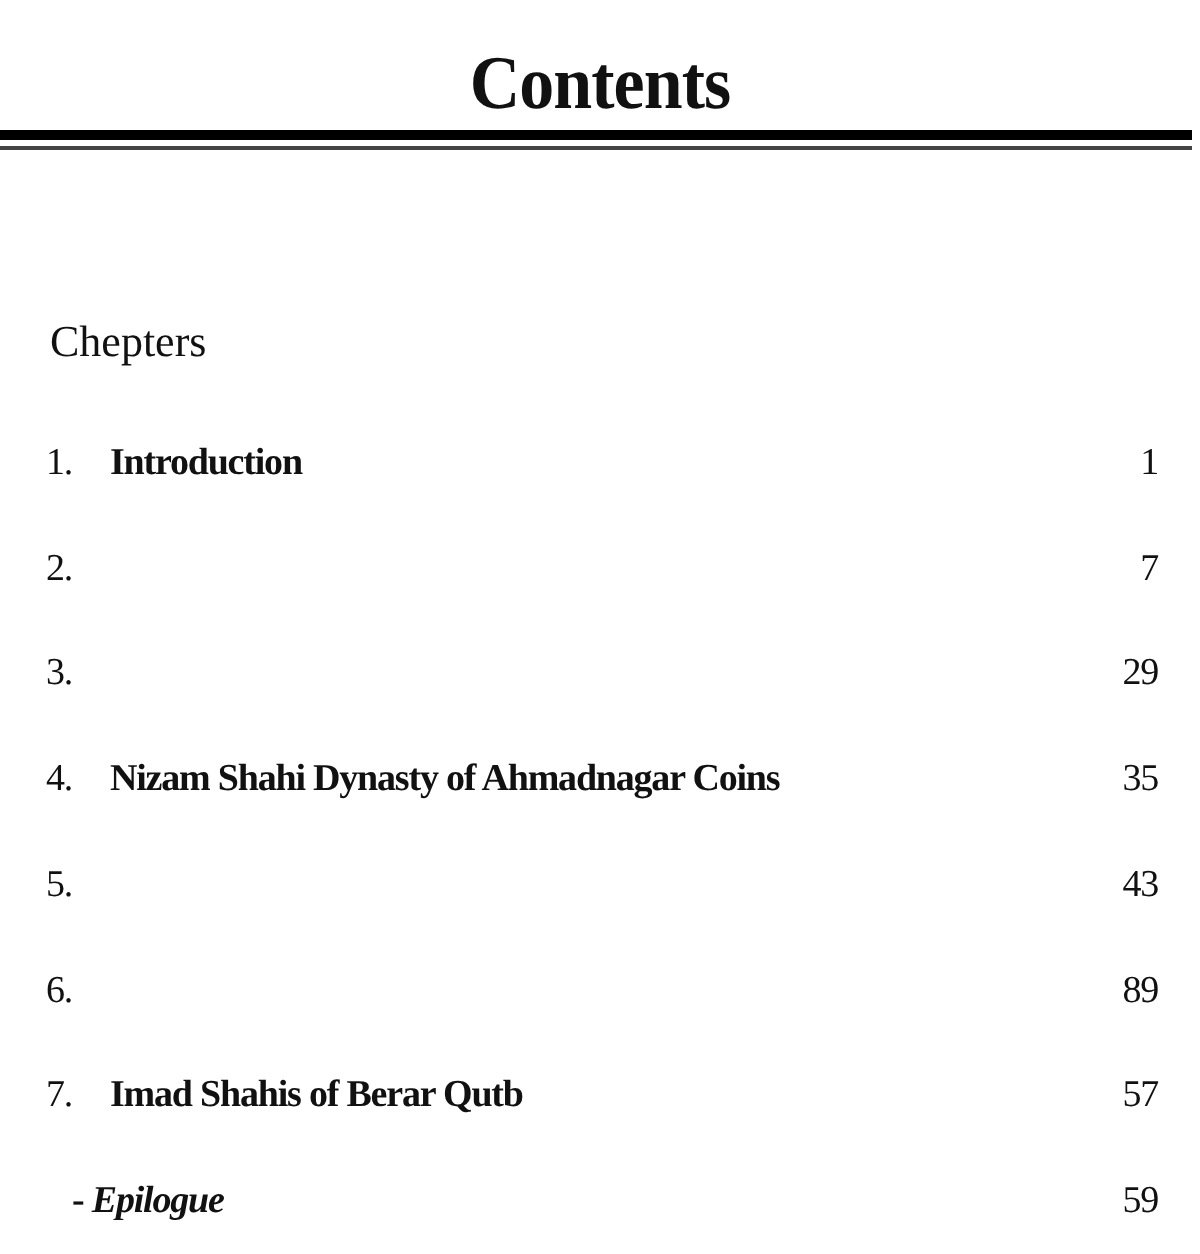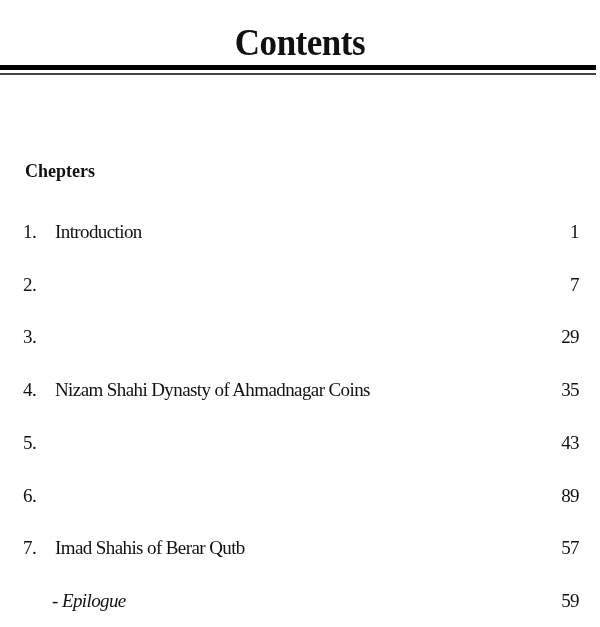--- a/index.html
+++ b/index.html
@@ -8,26 +8,26 @@
     font-family: "Liberation Serif", "DejaVu Serif", serif; color: #111;
   }
   .title {
     position: absolute; left: 0; width: 600px; top: 18px;
     text-align: center; font-weight: bold; font-size: 38px; line-height: 48px;
     letter-spacing: -0.5px; transform: scaleX(0.92);
   }
   .rule-thick { position: absolute; left: 0; width: 596px; top: 65px; height: 5px; background: #000; }
   .rule-thin  { position: absolute; left: 0; width: 596px; top: 73px; height: 2px; background: #444; }
   .section {
-    position: absolute; left: 25px; top: 157px; font-weight: bold; font-size: 18px; line-height: 28px;
+    position: absolute; left: 25px; top: 157px; font-weight: normal; font-size: 22px; line-height: 28px;
   }
   .row { position: absolute; left: 0; width: 600px; height: 26px; font-size: 19px; line-height: 26px; letter-spacing: -0.6px; }
   .num { position: absolute; left: 23px; }
-  .label { position: absolute; left: 55px; }
-  .label.italic { font-style: italic; left: 52px; }
+  .label { position: absolute; left: 55px; font-weight: bold; }
+  .label.italic { font-style: italic; left: 36px; }
   .page { position: absolute; right: 21px; text-align: right; }
 </style>
 </head>
 <body>
 
 <div class="title">Contents</div>
 <div class="rule-thick"></div>
 <div class="rule-thin"></div>
 
 <div class="section">Chepters</div>

